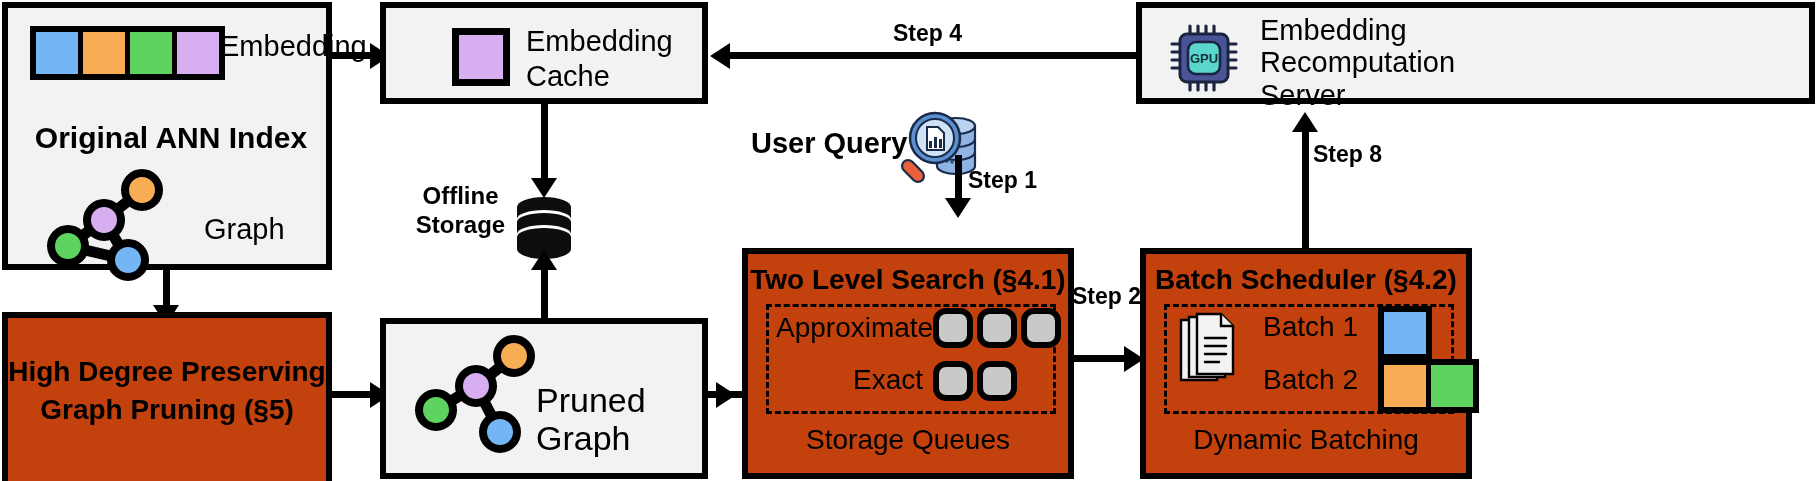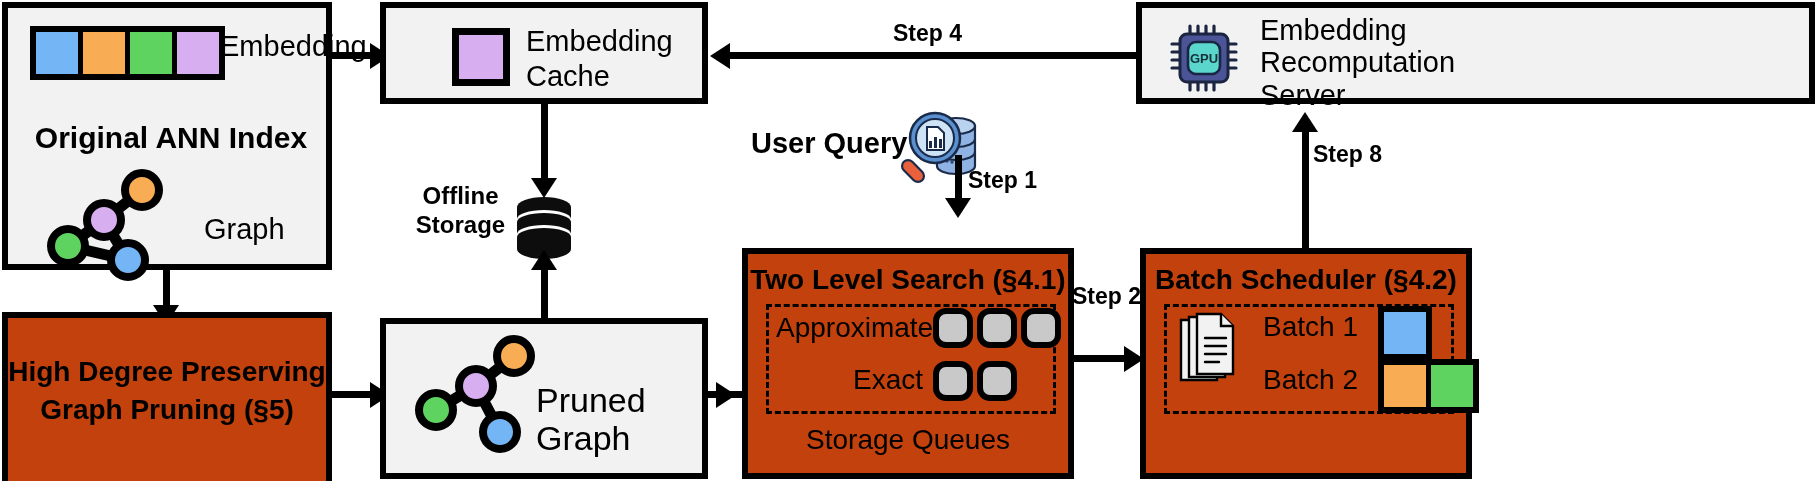--- a/index.html
+++ b/index.html
@@ -328,20 +328,21 @@
 
     <div class="lbl" style="left:117px; top:57px; font-size:28px;">Batch 1</div>
     <div class="chip" style="left:232px; top:52px; width:42px; height:42px; background:#74b6f5;"></div>
 
     <div class="lbl" style="left:117px; top:110px; font-size:28px;">Batch 2</div>
     <div class="chip-pair" style="left:232px; top:105px;">
       <div style="background:#f8ad55;"></div>
       <div style="background:#5fd35f;"></div>
     </div>
 
+    <div class="box-title" style="top:170px; font-size:28px;">Dynamic Batching</div>
   </div>
 
   <div class="line-v" style="left:1302px; top:130px; height:118px;"></div>
   <div class="arrow arrow-u" style="left:1292px; top:112px;"></div>
   <div class="step-label" style="left:1313px; top:141px;">Step 8</div>
 
   <div class="box" style="left:1136px; top:2px; width:679px; height:102px;">
 
     <svg class="graph-svg" width="72" height="72" viewBox="0 0 72 72" style="left:26px; top:14px;">
       <g stroke="#1b2440" stroke-width="3.2" stroke-linecap="round">

